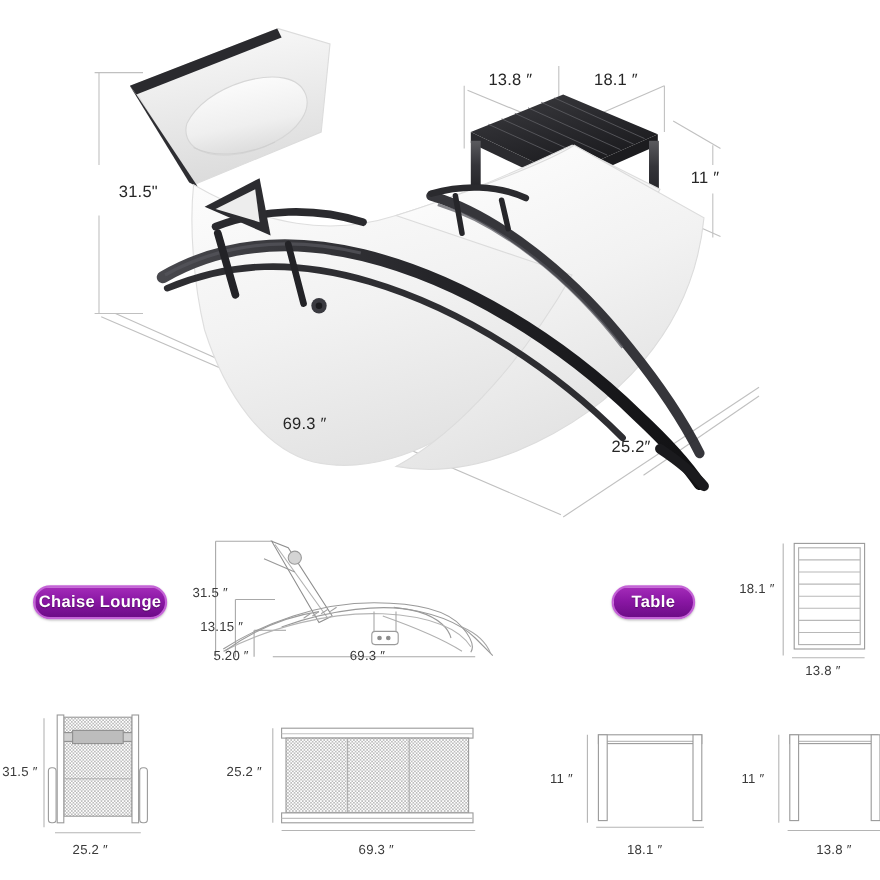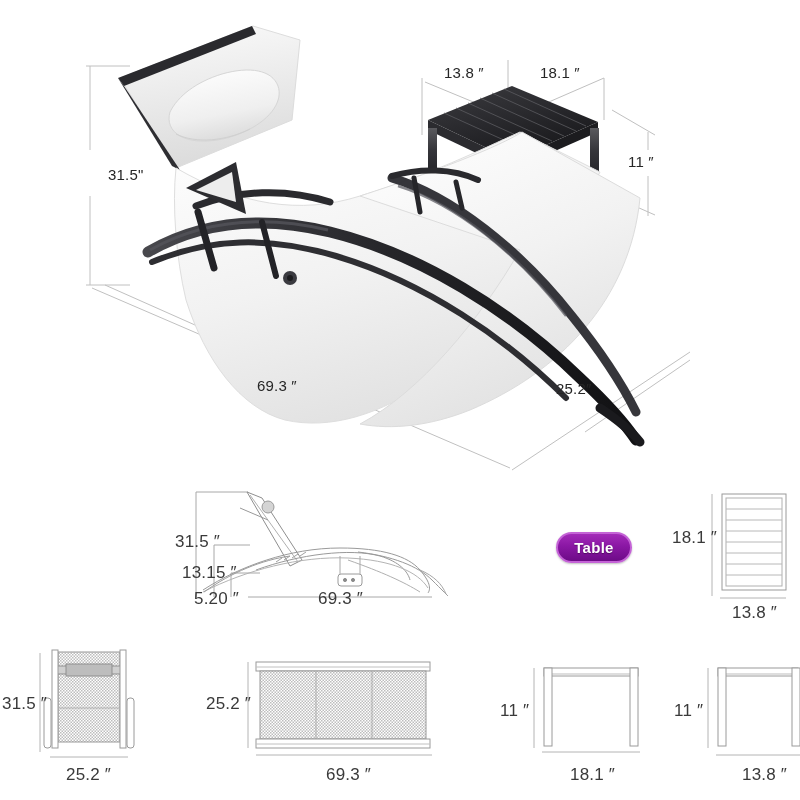--- a/index.html
+++ b/index.html
@@ -22,21 +22,21 @@
     height: 800px;
   }
   .dim-label {
     position: absolute;
     font-family: "Liberation Sans", sans-serif;
     color: #262626;
     white-space: nowrap;
     letter-spacing: .2px;
   }
   .dim-main { font-size: 15px; }
-  .dim-tech { font-size: 17px; color: #3a3a3a; }
+  .dim-tech { font-size: 12px; color: #3a3a3a; }
 
   .badge {
     position: absolute;
     display: flex;
     align-items: center;
     justify-content: center;
     border-radius: 999px;
     color: #ffffff;
     font-weight: bold;
     font-size: 15px;
@@ -189,21 +189,21 @@
       <path d="M392,176 C420,168 452,168 478,180" fill="none" stroke="#2a2a2e" stroke-width="6" stroke-linecap="round"></path>
       <path d="M414,178 L420,212" stroke="#26262a" stroke-width="5" stroke-linecap="round" fill="none"></path>
       <path d="M456,182 L462,208" stroke="#26262a" stroke-width="5" stroke-linecap="round" fill="none"></path>
 
       <path d="M600,408 C618,420 632,432 640,442" stroke="#1a1a1d" stroke-width="9" stroke-linecap="round" fill="none"></path>
     </g>
   </svg>
 
   <div class="dim-label dim-main" style="left:108px; top:166px;">31.5"</div>
   <div class="dim-label dim-main" style="left:257px; top:377px;">69.3 ″</div>
-  <div class="dim-label dim-main" style="left:556px; top:380px;">25.2″</div>
+  <div class="dim-label dim-main" style="left:556px; top:398px;">25.2″</div>
   <div class="dim-label dim-main" style="left:444px; top:64px;">13.8 ″</div>
   <div class="dim-label dim-main" style="left:540px; top:64px;">18.1 ″</div>
   <div class="dim-label dim-main" style="left:628px; top:153px;">11 ″</div>
 
   <svg class="svg-layer" viewBox="0 0 800 800">
     <defs>
       <pattern id="meshFine" width="3" height="3" patternUnits="userSpaceOnUse">
         <rect width="3" height="3" fill="#ffffff"></rect>
         <rect width="1.5" height="1.5" fill="#bdbdbd"></rect>
         <rect x="1.5" y="1.5" width="1.5" height="1.5" fill="#bdbdbd"></rect>
@@ -320,20 +320,23 @@
     <g stroke="#9a9a9a" stroke-width="1" fill="none">
       <path d="M708 668 L708 748" stroke="#b4b4b4"></path>
       <path d="M716 755 L800 755" stroke="#b4b4b4"></path>
       <rect x="718" y="668" width="80" height="8" fill="#ffffff" stroke="#9a9a9a"></rect>
       <line x1="722" y1="674" x2="796" y2="674" stroke="#bdbdbd"></line>
       <rect x="718" y="668" width="8" height="78" fill="#ffffff" stroke="#9a9a9a"></rect>
       <rect x="792" y="668" width="8" height="78" fill="#ffffff" stroke="#9a9a9a"></rect>
     </g>
   </svg>
 
+  <div class="badge" style="left:30px; top:532px; width:118px; height:27px;">
+    <span>Chaise Lounge</span>
+  </div>
   <div class="badge" style="left:556px; top:532px; width:72px; height:27px;align-items:center;">
     <span>Table</span>
   </div>
 
   <div class="dim-label dim-tech" style="left:175px; top:532px;">31.5 ″</div>
   <div class="dim-label dim-tech" style="left:182px; top:563px;">13.15 ″</div>
   <div class="dim-label dim-tech" style="left:194px; top:589px;">5.20 ″</div>
   <div class="dim-label dim-tech" style="left:318px; top:589px;">69.3 ″</div>
 
   <div class="dim-label dim-tech" style="left:672px; top:528px;">18.1 ″</div>

